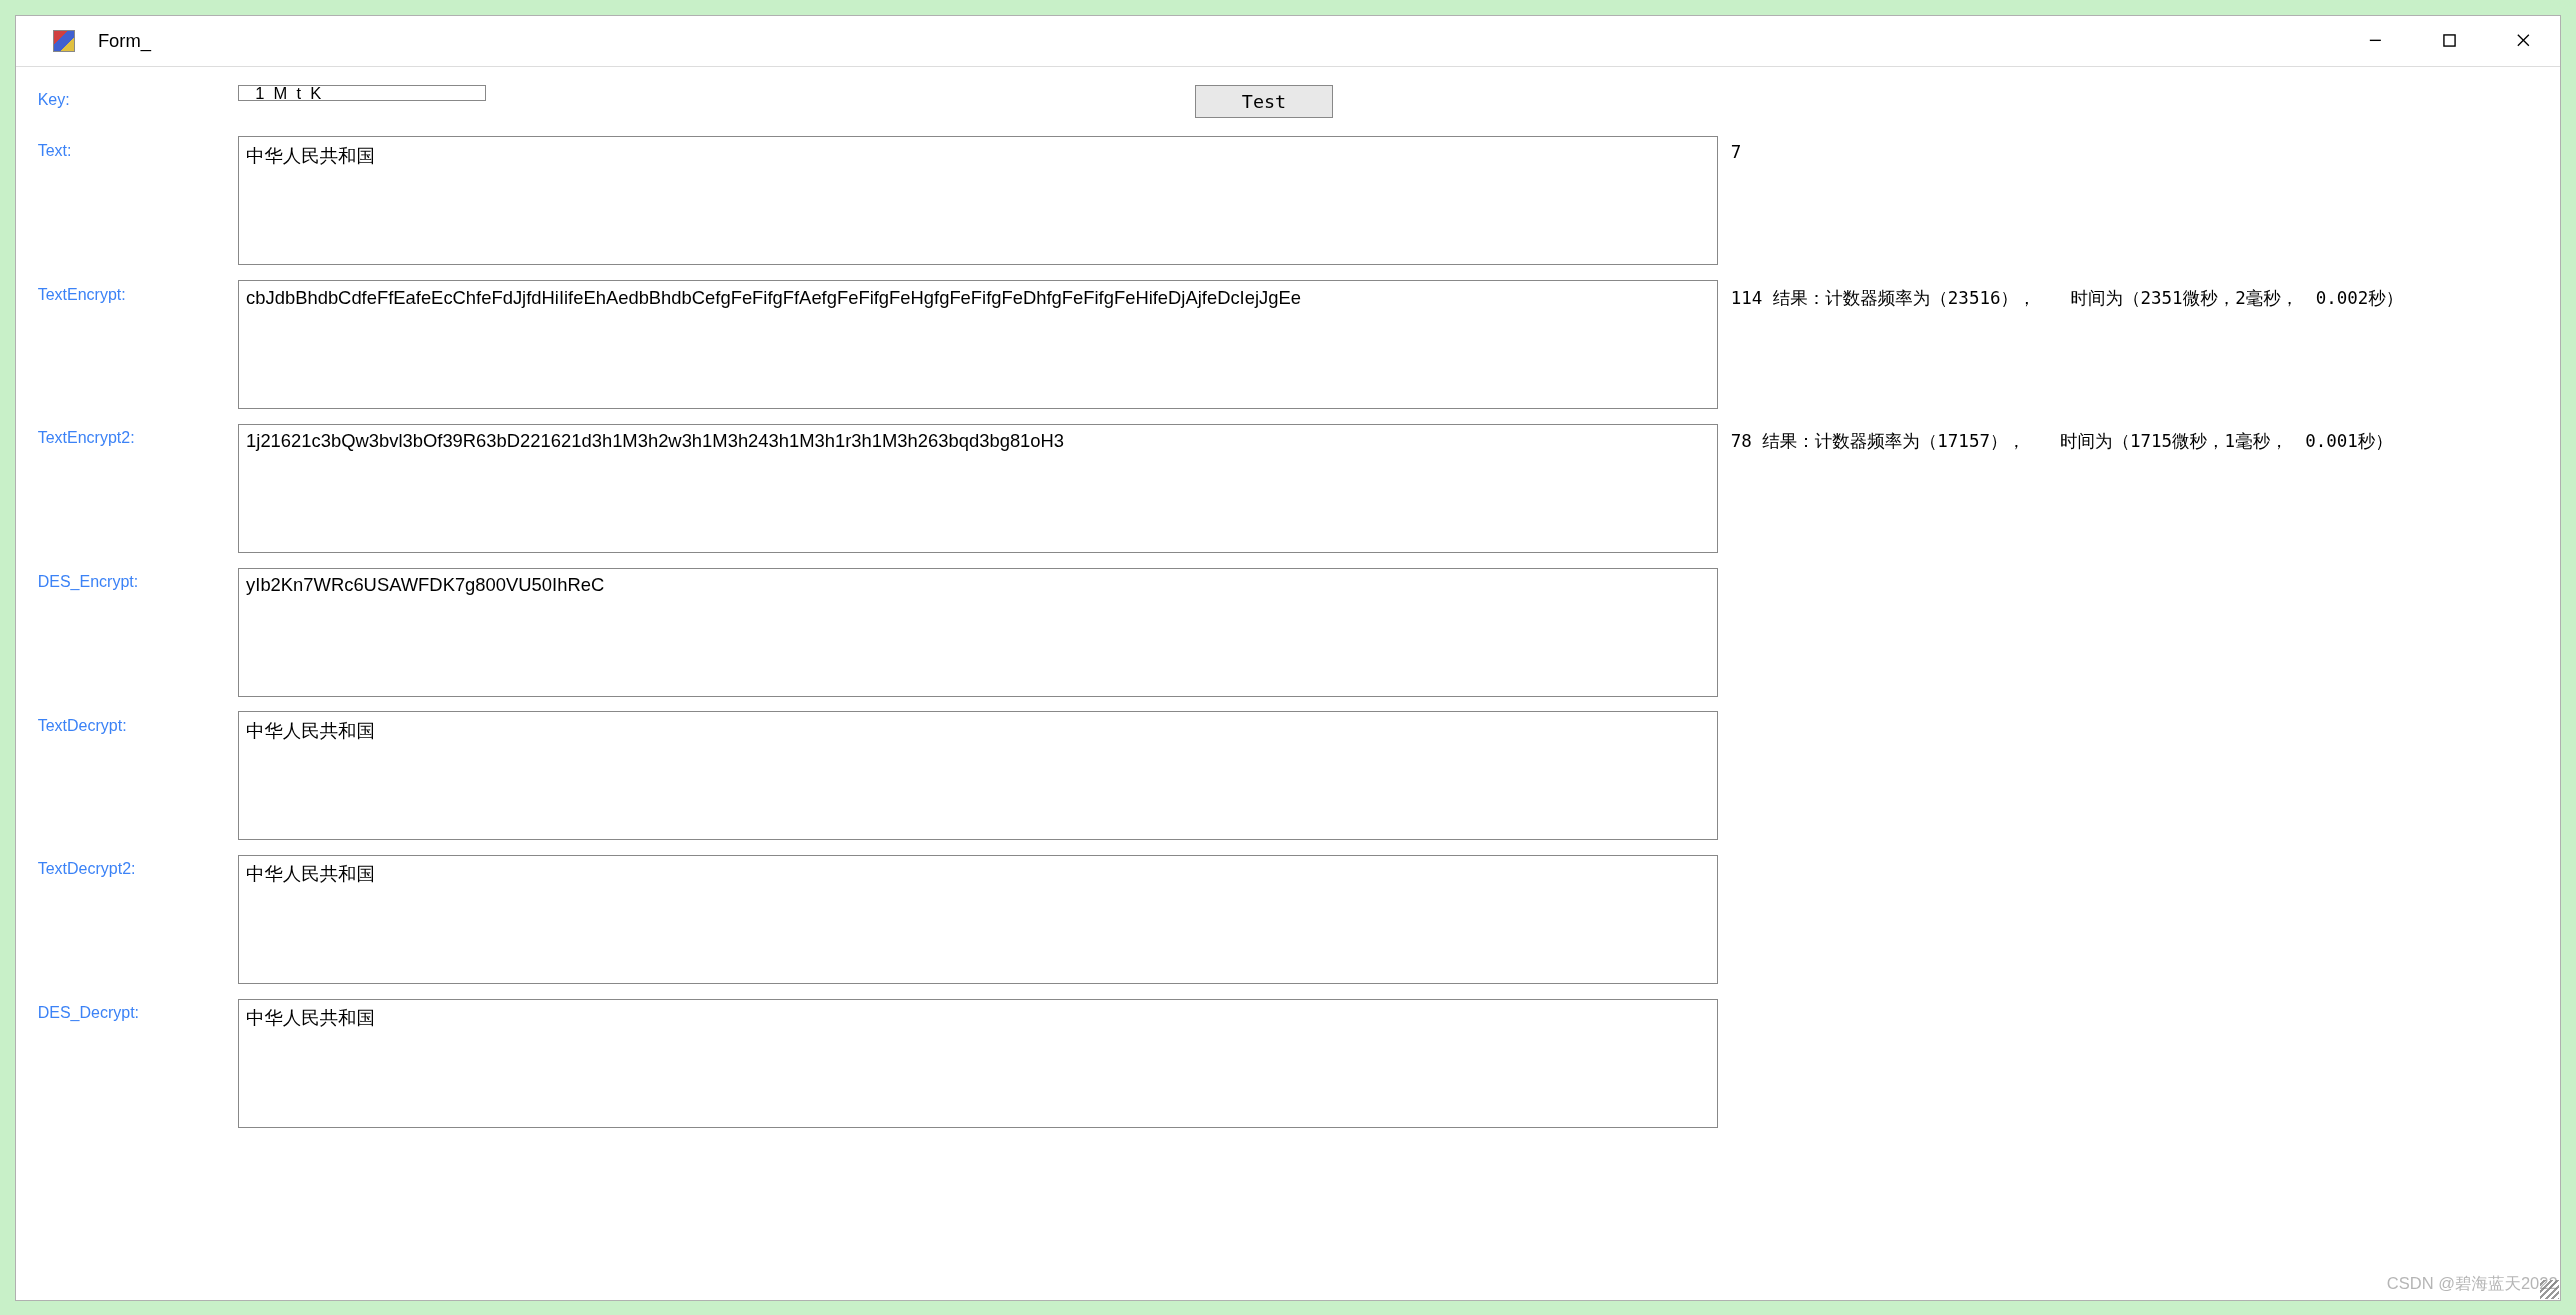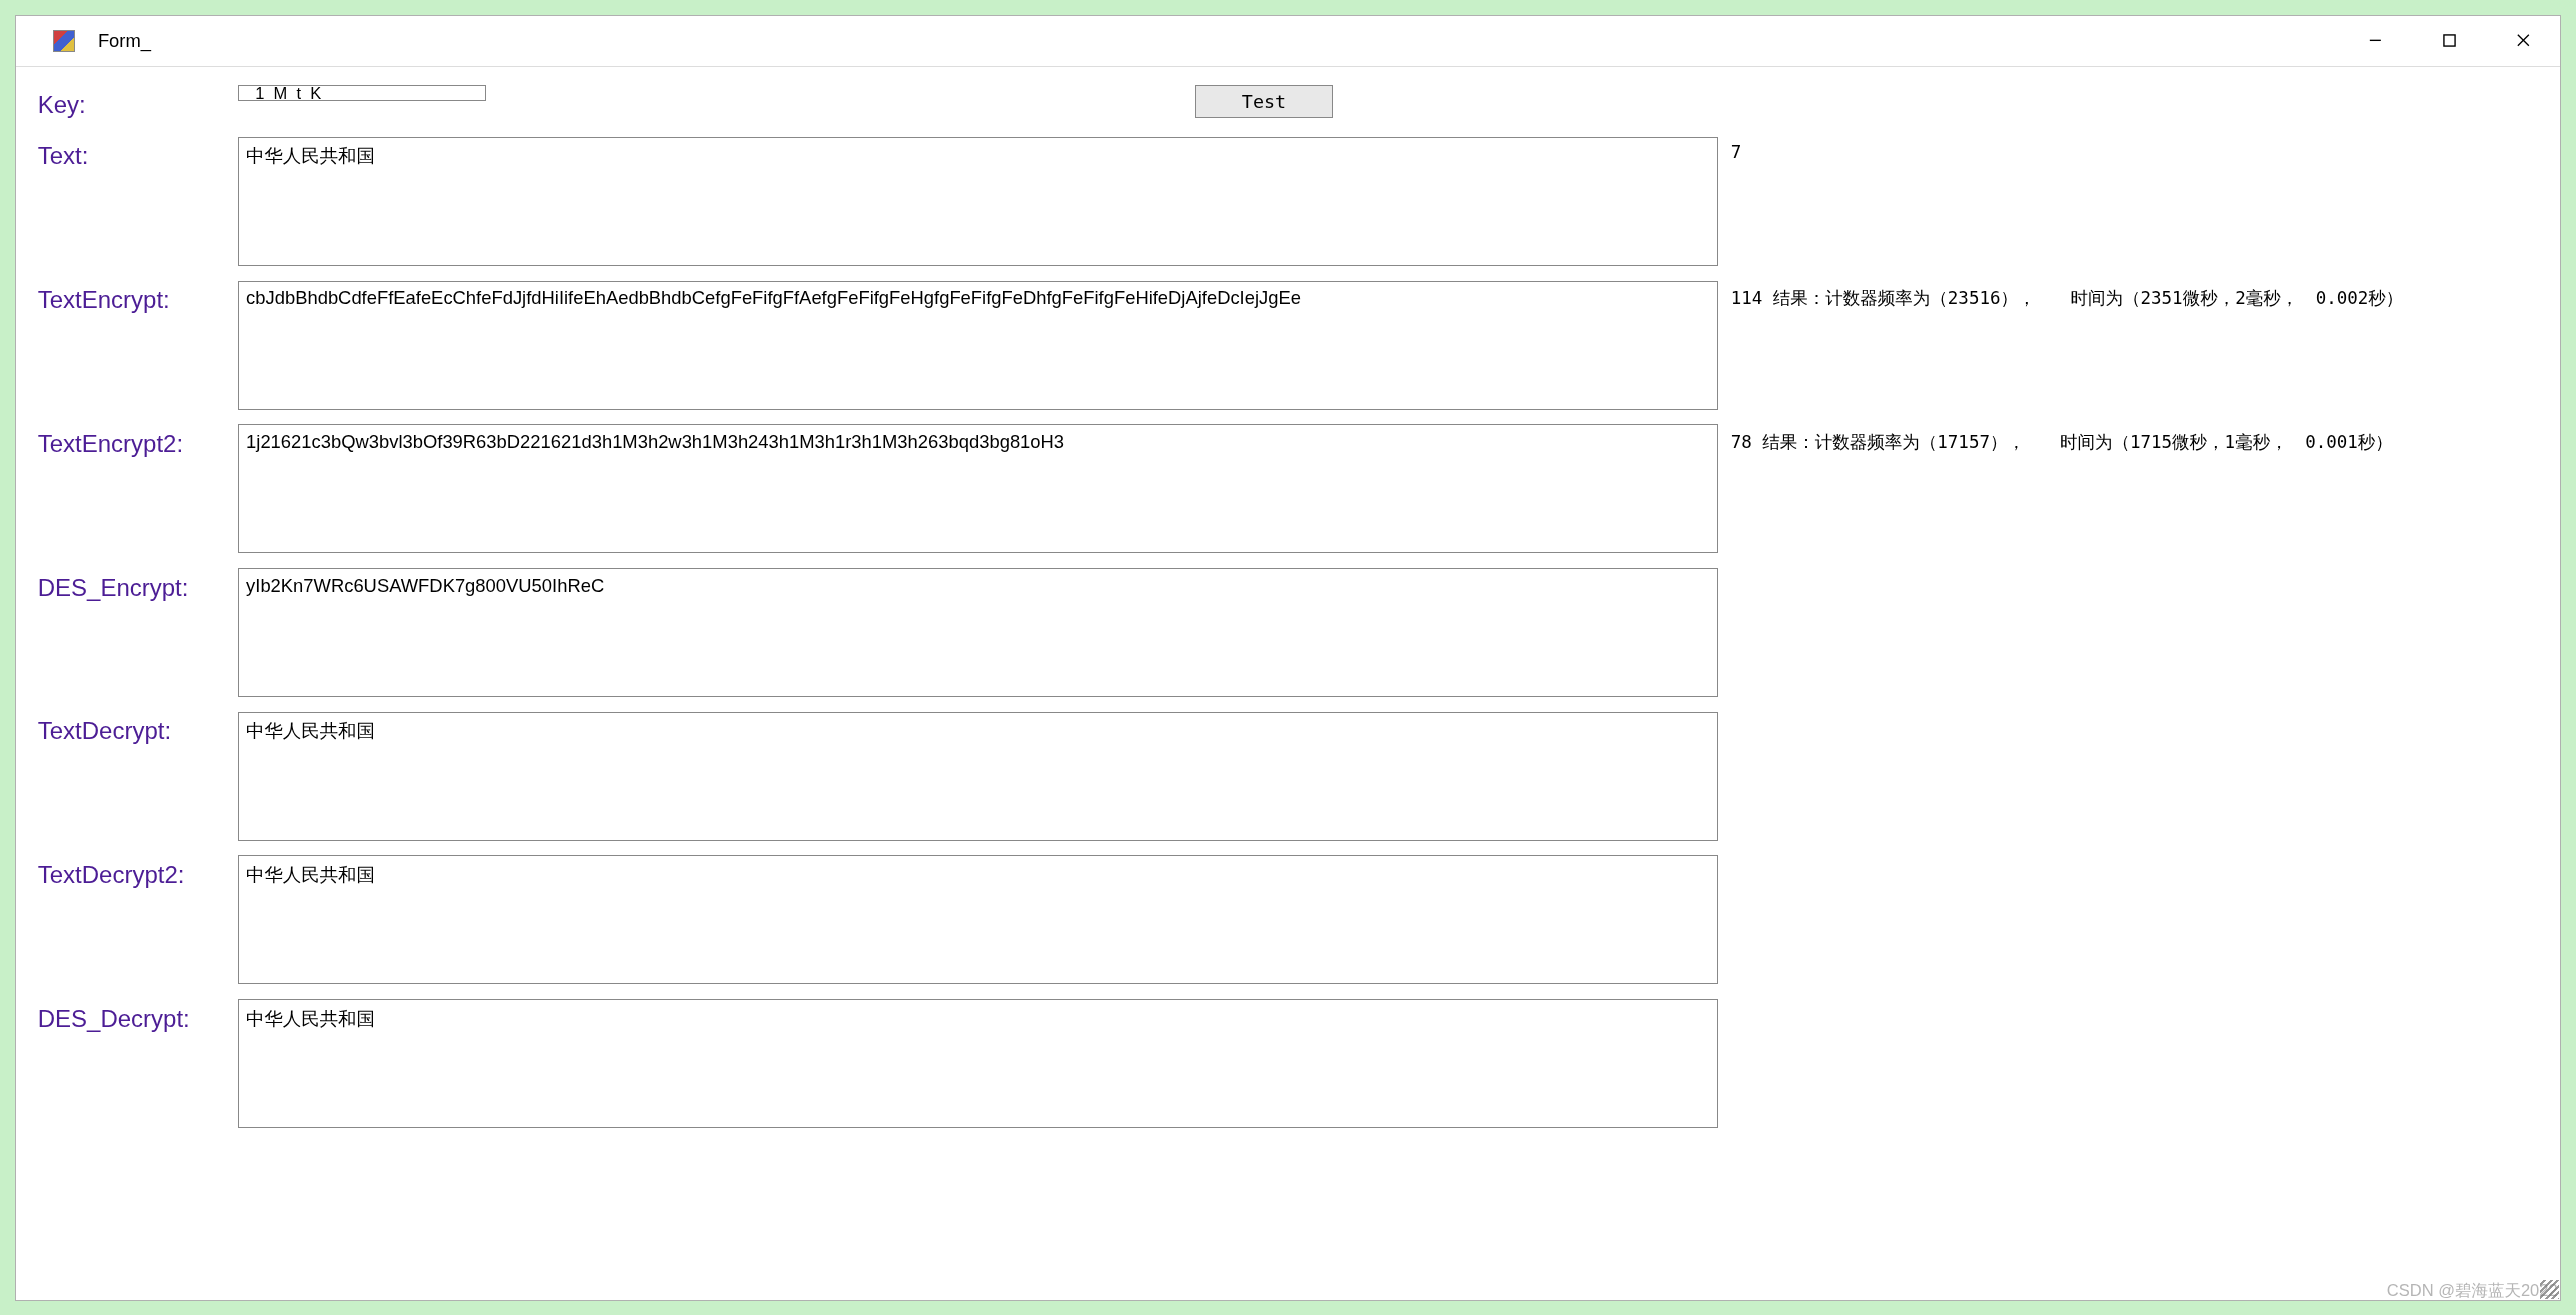--- a/index.html
+++ b/index.html
@@ -83,22 +83,22 @@
       align-items: flex-start;
       margin-bottom: 14.7px;
     }
     
     .row-key {
       margin-bottom: 18.4px;
     }
     
     .label {
       width: 200px;
-      font-size: 24px;
-      color: #4c1d95;
+      font-size: 16px;
+      color: #3b82f6;
       padding-top: 5.5px;
       flex-shrink: 0;
     }
     
     .key-input {
       width: 248px;
       height: 16px;
       border: 0.9px solid #888;
       padding: 3.7px 7.4px;
       font-size: 16.5px;
@@ -150,21 +150,21 @@
       position: absolute;
       bottom: 1.8px;
       right: 1.8px;
       width: 18.4px;
       height: 18.4px;
       background: repeating-linear-gradient(135deg, transparent, transparent 2.8px, #999 2.8px, #999 4.6px);
     }
     
     .watermark {
       position: fixed;
-      bottom: 13px;
+      bottom: 20px;
       right: 18.4px;
       font-size: 16.5px;
       color: rgba(120,120,120,0.55);
       font-family: "Microsoft YaHei", sans-serif;
     }
   </style>
 </head>
 <body>
 
 <div class="window">

